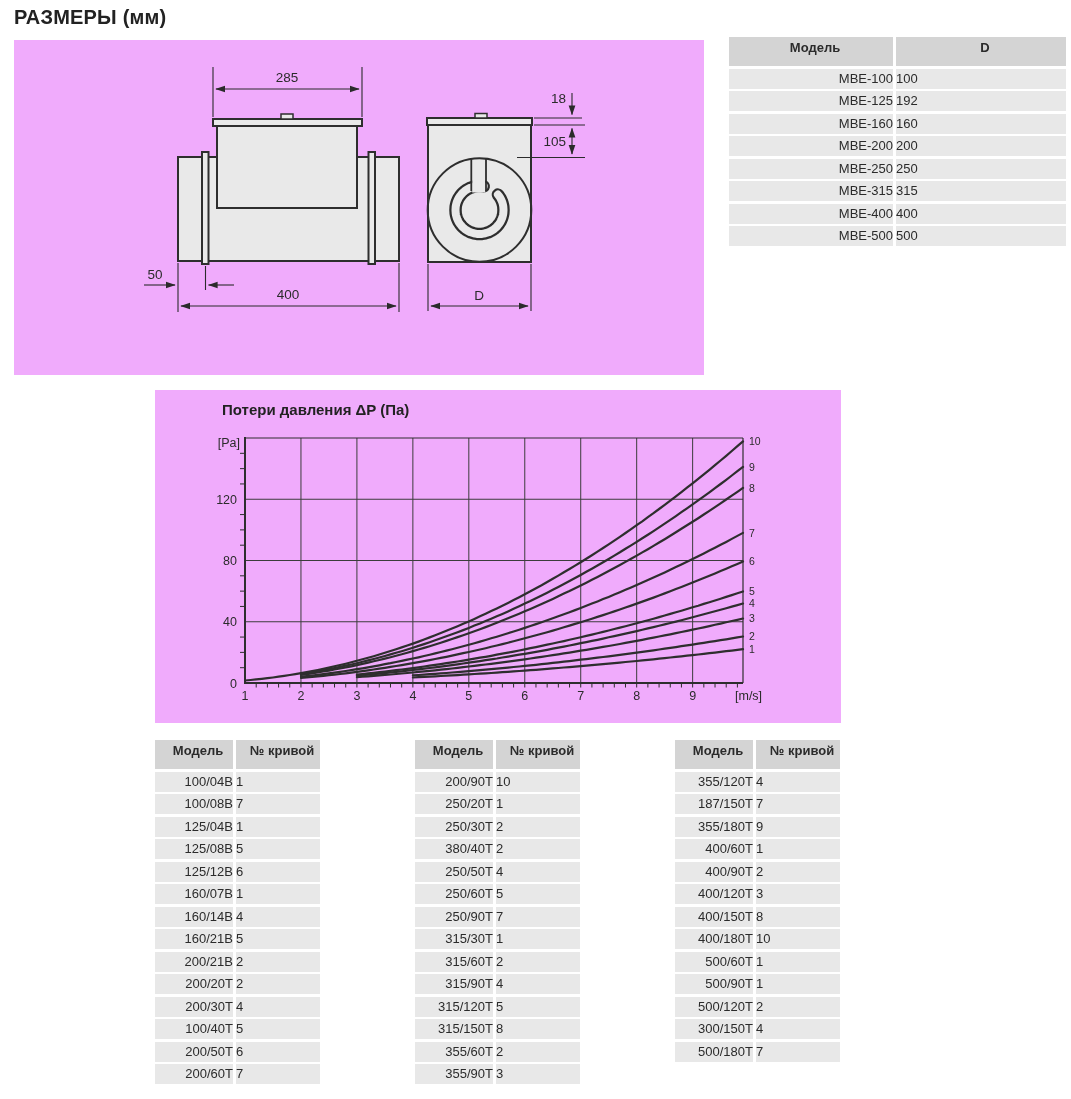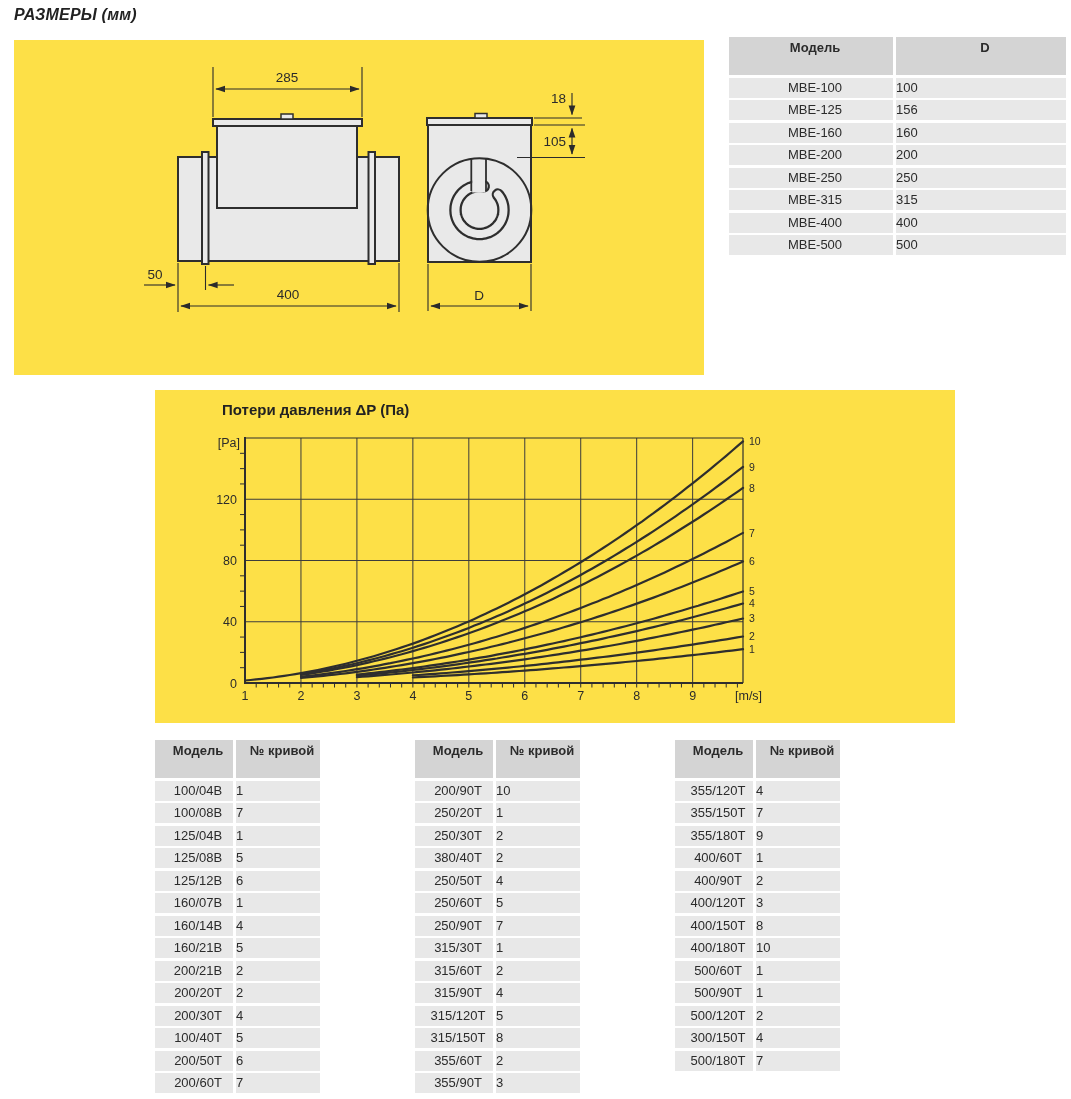--- a/index.html
+++ b/index.html
@@ -1,41 +1,41 @@
 <!DOCTYPE html>
 <html><head>
 <meta charset="utf-8">
 <style>
   html,body{margin:0;padding:0;background:#ffffff;}
   body{
     position:relative;width:1071px;height:1099px;overflow:hidden;
     font-family:"Liberation Sans",sans-serif;color:#2b2b2b;
   }
   .page-title{
-    position:absolute;left:14px;top:6px;font-size:16px;font-weight:bold;
-    letter-spacing:.2px;color:#222;font-style:italic;
+    position:absolute;left:14px;top:6px;font-size:20px;font-weight:bold;
+    letter-spacing:.2px;color:#222;
   }
-  .panel{position:absolute;background:#fde047;}
+  .panel{position:absolute;background:#f0abfc;}
   #drawing-panel{left:14px;top:40px;width:690px;height:335px;}
-  #chart-panel{left:155px;top:390px;width:800px;height:333px;}
+  #chart-panel{left:155px;top:390px;width:686px;height:333px;}
   .chart-title{
     position:absolute;left:67px;top:11px;font-size:15px;font-weight:bold;color:#222;
   }
   
   .data-table{position:absolute;}
   .t-row{display:flex;gap:3px;margin-bottom:2.5px;}
   .t-cell{
     background:#e8e8e8;height:20px;line-height:20px;font-size:13px;color:#2b2b2b;
     box-sizing:border-box;white-space:nowrap;
   }
   .t-row.t-head .t-cell{
-    background:#d4d4d4;font-weight:bold;height:38px;line-height:22px;text-align:center;
+    background:#d4d4d4;font-weight:bold;height:29px;line-height:22px;text-align:center;
     padding-left:8px;
   }
-  .t-cell.c1{text-align:center;padding-left:8px;}
+  .t-cell.c1{text-align:right;padding-left:8px;}
   .t-cell.c2{text-align:left;}
   #model-table{left:729px;top:37px;}
   #model-table .c1{width:164px;}
   #model-table .c2{width:170px;}
   .curve-table .c1{width:78px;}
   .curve-table .c2{width:84px;}
   #curve-table-1{left:155px;top:740px;}
   #curve-table-2{left:415px;top:740px;}
   #curve-table-3{left:675px;top:740px;}
   svg{display:block;}
@@ -112,21 +112,21 @@
     <div class="t-row t-head">
       <div class="t-cell c1">Модель</div>
       <div class="t-cell c2">D</div>
     </div>
     <div class="t-row">
       <div class="t-cell c1">MBE-100</div>
       <div class="t-cell c2">100</div>
     </div>
     <div class="t-row">
       <div class="t-cell c1">MBE-125</div>
-      <div class="t-cell c2">156</div>
+      <div class="t-cell c2">192</div>
     </div>
     <div class="t-row">
       <div class="t-cell c1">MBE-160</div>
       <div class="t-cell c2">160</div>
     </div>
     <div class="t-row">
       <div class="t-cell c1">MBE-200</div>
       <div class="t-cell c2">200</div>
     </div>
     <div class="t-row">
@@ -396,21 +396,21 @@
 <div class="data-table curve-table" id="curve-table-3" data-table="curve_tables.2">
     <div class="t-row t-head">
       <div class="t-cell c1">Модель</div>
       <div class="t-cell c2">№ кривой</div>
     </div>
     <div class="t-row">
       <div class="t-cell c1">355/120T</div>
       <div class="t-cell c2">4</div>
     </div>
     <div class="t-row">
-      <div class="t-cell c1">355/150T</div>
+      <div class="t-cell c1">187/150T</div>
       <div class="t-cell c2">7</div>
     </div>
     <div class="t-row">
       <div class="t-cell c1">355/180T</div>
       <div class="t-cell c2">9</div>
     </div>
     <div class="t-row">
       <div class="t-cell c1">400/60T</div>
       <div class="t-cell c2">1</div>
     </div>

